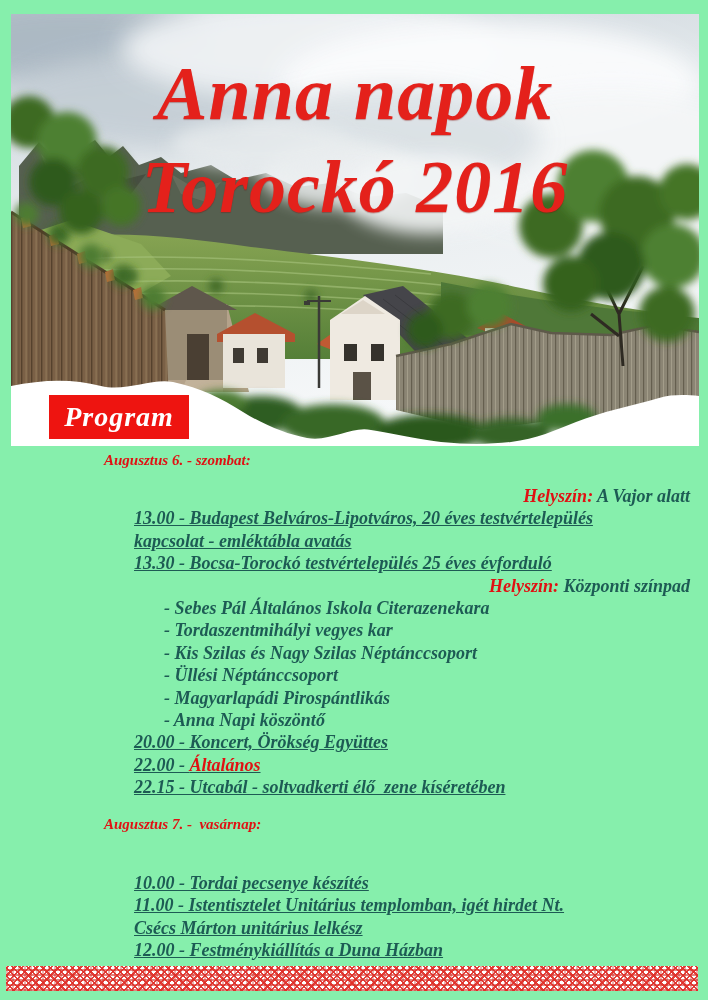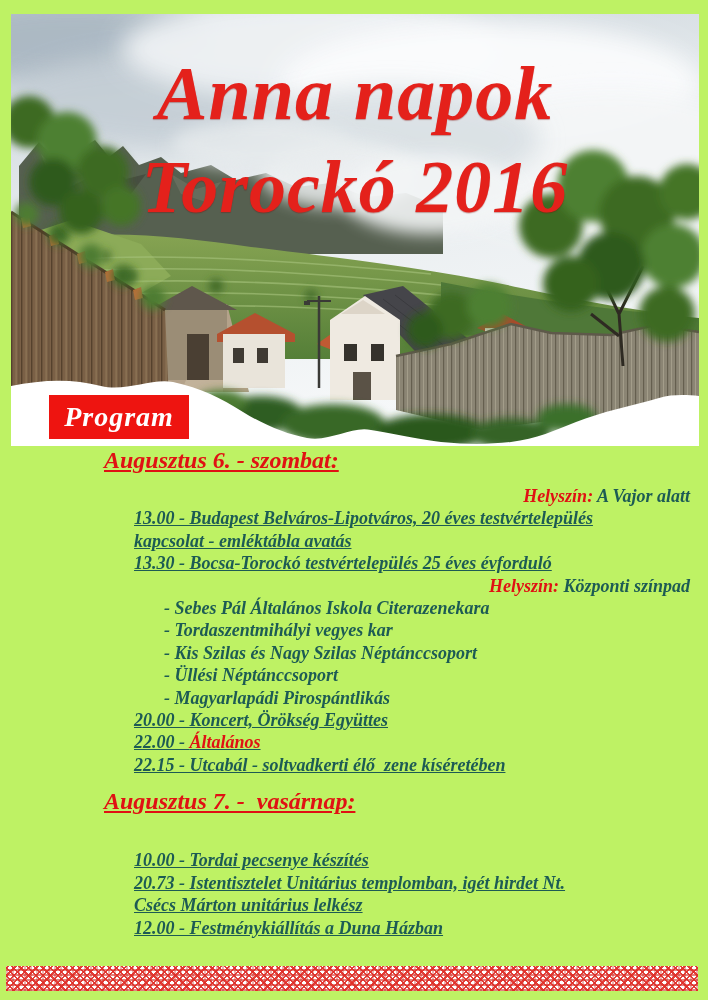--- a/index.html
+++ b/index.html
@@ -1,35 +1,35 @@
 <!DOCTYPE html>
 <html><head>
 <meta charset="utf-8">
 <style>
   html,body{margin:0;padding:0;background:#ffffff;}
   body{width:708px;height:1000px;position:relative;overflow:hidden;
        font-family:"Liberation Serif",serif;}
-  .poster{position:absolute;inset:0;background:#bef264;}
+  .poster{position:absolute;inset:0;background:#86efac;}
 
   .photo{position:absolute;left:11px;top:14px;width:688px;height:432px;}
 
   .title{position:absolute;left:30px;width:650px;text-align:center;
          font-weight:bold;font-style:italic;color:#e4211b;
          text-shadow:0 1px 1px rgba(130,10,5,.35);letter-spacing:1px;line-height:1;}
   .title-1{top:55px;font-size:76px;}
   .title-2{top:150px;font-size:74px;}
 
   .badge{position:absolute;left:49px;top:395px;width:140px;height:44px;
          background:#ee1410;color:#ffffff;display:flex;align-items:center;
          justify-content:center;font-size:28px;font-weight:bold;font-style:italic;
          letter-spacing:1px;}
 
   .content{position:absolute;left:104px;top:448px;width:586px;
            font-weight:bold;font-style:italic;color:#1d5b54;font-size:18px;}
-  .day-heading{color:#e01113;font-size:24px;line-height:24px;white-space:pre-wrap;text-decoration:underline;}
+  .day-heading{color:#e01113;font-size:15px;line-height:24px;white-space:pre-wrap;}
   .h1{margin-bottom:13px;}
   .h2{margin-top:13px;margin-bottom:36px;}
   .line{line-height:22.4px;white-space:pre-wrap;}
   .ind0{margin-left:0;text-align:right;}
   .ind1{margin-left:30px;text-decoration:underline;}
   .ind2{margin-left:60px;}
   .red{color:#e01113;}
 
   .folk-border{position:absolute;left:6px;top:966px;width:692px;height:25px;
     background-color:#fff;
@@ -221,27 +221,28 @@
     <div class="line ind0"><span class="red">Helyszín:</span><span> A Vajor alatt</span></div>
     <div class="line ind1"><span>13.00 - Budapest Belváros-Lipotváros, 20 éves testvértelepülés</span></div>
     <div class="line ind1"><span>kapcsolat - emléktábla avatás</span></div>
     <div class="line ind1"><span>13.30 - Bocsa-Torockó testvértelepülés 25 éves évforduló</span></div>
     <div class="line ind0"><span class="red">Helyszín:</span><span> Központi színpad</span></div>
     <div class="line ind2"><span>- Sebes Pál Általános Iskola Citerazenekara</span></div>
     <div class="line ind2"><span>- Tordaszentmihályi vegyes kar</span></div>
     <div class="line ind2"><span>- Kis Szilas és Nagy Szilas Néptánccsoport</span></div>
     <div class="line ind2"><span>- Üllési Néptánccsoport</span></div>
     <div class="line ind2"><span>- Magyarlapádi Pirospántlikás</span></div>
+    <div class="line ind2"><span>- Anna Napi köszöntő</span></div>
     <div class="line ind1"><span>20.00 - Koncert, Örökség Együttes</span></div>
     <div class="line ind1"><span>22.00 - </span><span class="red">Általános</span></div>
     <div class="line ind1"><span>22.15 - Utcabál - soltvadkerti élő  zene kíséretében</span></div>
 
     <div class="day-heading h2">Augusztus 7. -  vasárnap:</div>
 
     <div class="line ind1"><span>10.00 - Tordai pecsenye készítés</span></div>
-    <div class="line ind1"><span>20.73 - Istentisztelet Unitárius templomban, igét hirdet Nt.</span></div>
+    <div class="line ind1"><span>11.00 - Istentisztelet Unitárius templomban, igét hirdet Nt.</span></div>
     <div class="line ind1"><span>Csécs Márton unitárius lelkész</span></div>
     <div class="line ind1"><span>12.00 - Festménykiállítás a Duna Házban</span></div>
   </div>
 
   <div class="folk-border"></div>
 
 </div>
 
 </body></html>

